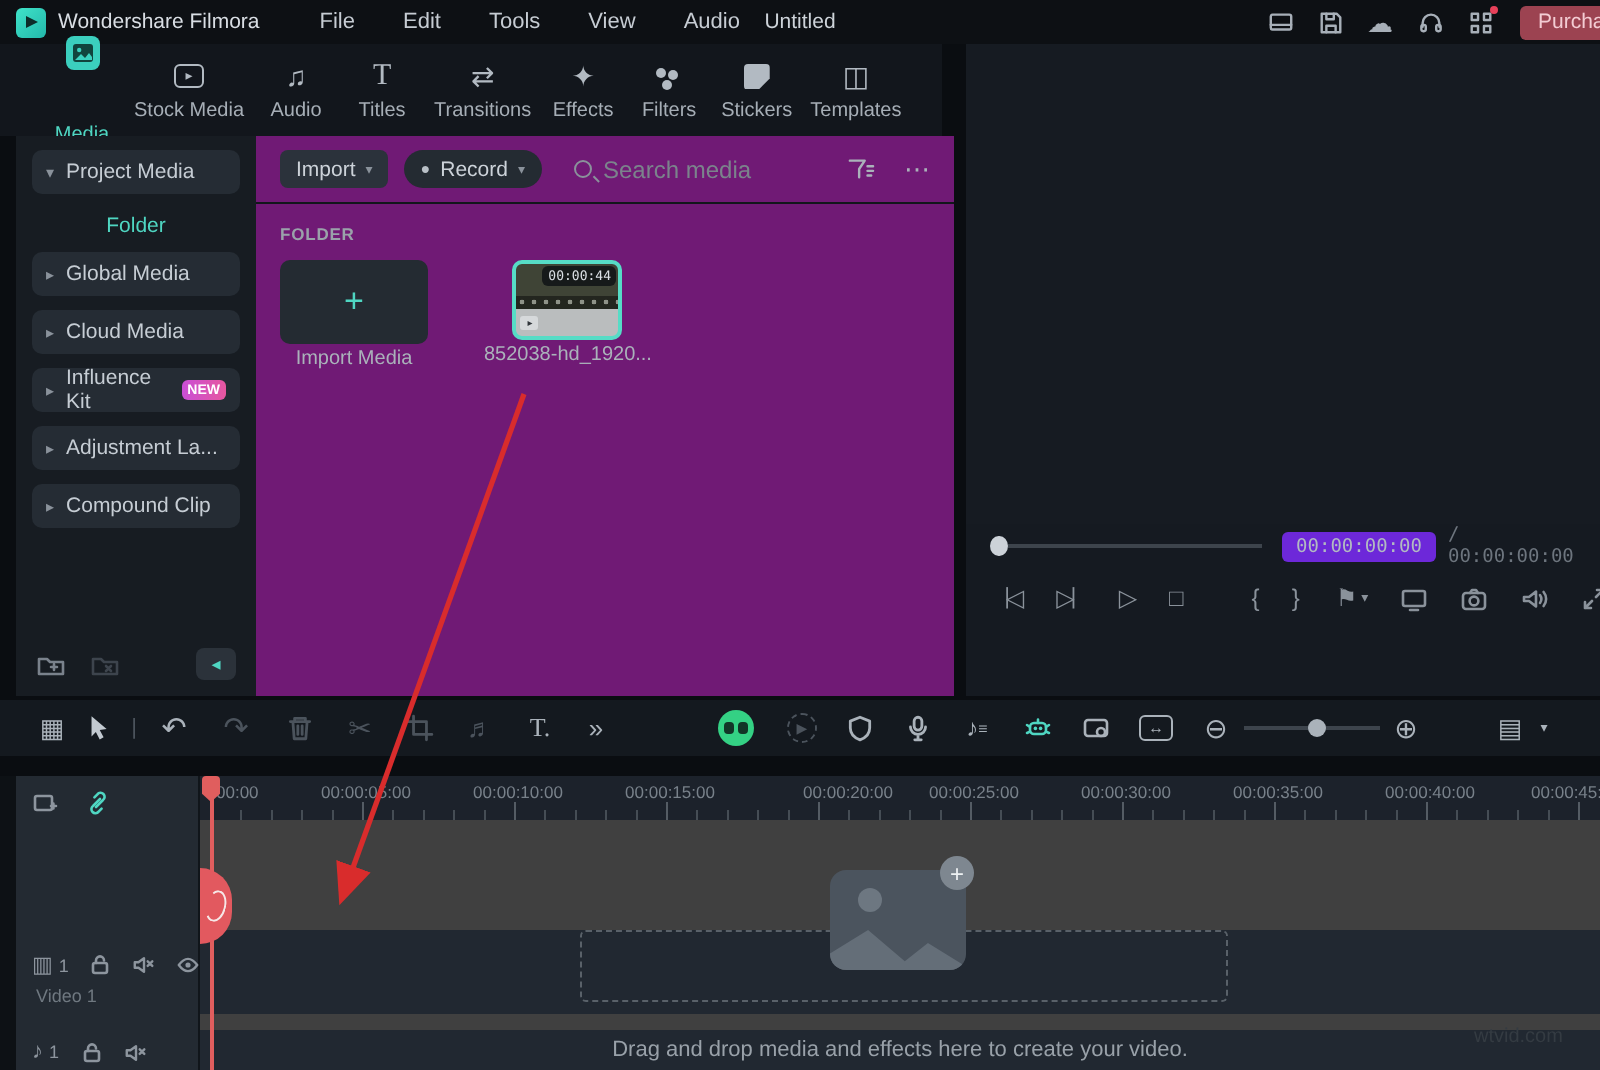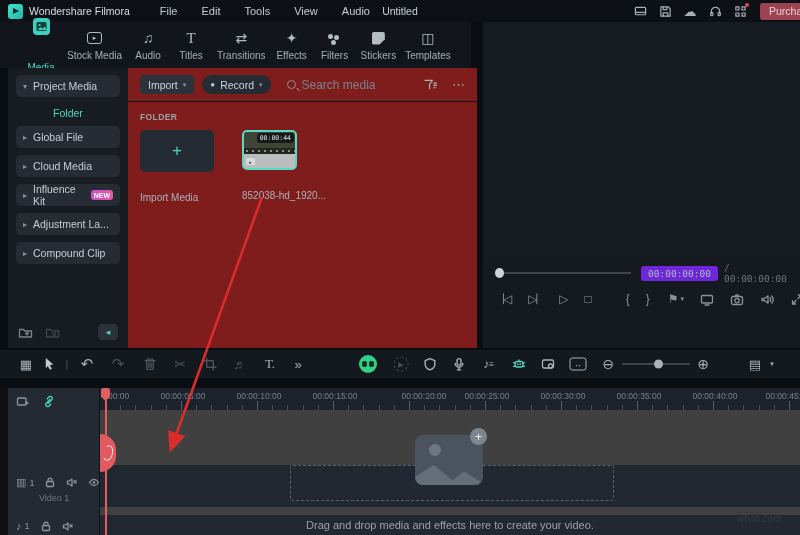--- a/index.html
+++ b/index.html
@@ -48,37 +48,37 @@
   .sb-item .arr { font-size:8px; color:#8a929b; }
   .sb-folder { text-align:center; color:#4fd6c2; font-size:10.5px; margin-top:10px; cursor:pointer; }
   .new-badge { background:linear-gradient(90deg,#c94fd6,#e7579f); color:#fff; font-size:7px; font-weight:bold;
     padding:1.5px 3px; border-radius:3px; margin-left:1px; }
   .sb-bottom { position:absolute; left:0; bottom:8px; width:100%; display:flex; align-items:center; padding:0 10px; gap:12px; }
   .sb-bottom svg { width:15px; height:13px; }
   .collapse-btn { margin-left:auto; width:20px; height:16px; background:#2b323a; border-radius:4px;
     color:#4fd6c2; font-size:9px; display:flex; align-items:center; justify-content:center; cursor:pointer; }
 
   
-  #media-panel { position:absolute; left:128px; top:68px; width:349px; height:280px; background:#7f1d1d; }
+  #media-panel { position:absolute; left:128px; top:68px; width:349px; height:280px; background:#701a75; }
   .mp-toolbar { height:34px; display:flex; align-items:center; padding:0 12px; gap:8px; border-bottom:1px solid #12161b; }
   .btn { background:#2b323b; border-radius:4px; height:19px; display:flex; align-items:center; gap:5px;
     padding:0 8px; font-size:10.5px; color:#ccd2d9; cursor:pointer; }
   .btn .arr { font-size:7px; color:#8a929b; }
   .btn.pill { border-radius:10px; background:#242b32; }
   .rec-dot { color:#b9c0c7; font-size:8px; }
   .search-wrap { display:flex; align-items:center; gap:6px; margin-left:8px; flex:1; }
   .search-ic { width:9px; height:9px; border:1.4px solid #8a929b; border-radius:50%; position:relative; }
   .search-ic::after { content:""; position:absolute; left:8px; top:8px; width:4px; height:1.4px; background:#8a929b; transform:rotate(45deg); }
   .search-input { background:transparent; border:none; outline:none; color:#aeb6be; font-size:12px;
     font-family:"Liberation Sans",sans-serif; width:110px; }
   .search-input::placeholder { color:#7b838c; }
   .mp-tools-r { display:flex; align-items:center; gap:14px; color:#aab2ba; }
   .section-label { font-size:8.5px; font-weight:bold; color:#9aa2aa; letter-spacing:.4px; margin:10px 0 0 12px; }
   .tiles { display:flex; gap:28px; margin:8px 0 0 12px; align-items:flex-start; }
-  .tile-col { display:flex; flex-direction:column; align-items:flex-start;gap:18px; }
+  .tile-col { display:flex; flex-direction:column; align-items:center; }
   .import-tile { width:74px; height:42px; background:#242b32; border-radius:5px;
     display:flex; align-items:center; justify-content:center; color:#4fd6c2; font-size:17px; cursor:pointer; }
   .tile-label { font-size:10px; color:#aab2ba; margin-top:2px; white-space:nowrap; }
   .clip-tile { width:55px; height:40px; border:2px solid #56dcc6; border-radius:5px; position:relative;
     overflow:hidden; background:linear-gradient(180deg,#3f4436 0 45%, #23261f 45% 62%, #babdbe 62% 100%); cursor:pointer; }
   .clip-strip { position:absolute; left:0; top:45%; width:100%; height:17%;
     background-image:radial-gradient(circle at 3px 50%, #8e9288 1.1px, transparent 1.3px); background-size:6px 100%; }
   .clip-dur { position:absolute; right:1px; top:1px; background:rgba(12,16,20,.8); color:#dbe0e5;
     font-size:6.5px; padding:1px 3px; border-radius:3px; font-family:"DejaVu Sans Mono",monospace; }
   .clip-type { position:absolute; left:2px; bottom:3px; width:9px; height:7px; background:#d6d9db;
@@ -136,21 +136,21 @@
   .track-row { position:absolute; left:100px; width:700px; background:#212831; }
   #video-row { top:77px; height:42px; }
   #audio-row { top:127px; height:22px; }
   .bottom-strip { position:absolute; left:0; top:149px; width:800px; height:8px; background:#0c1014; }
   .track-header { position:absolute; left:0; top:0; width:100px; height:149px; background:#232a32;
     border-right:1px solid #10151a; border-left:8px solid #0d1115; }
   .th-tools { position:absolute; left:8px; top:7px; display:flex; gap:12px; align-items:center; }
   .th-tools svg { width:14px; height:13px; }
   .th-row { position:absolute; left:8px; display:flex; gap:10px; align-items:center; color:#8d959e; font-size:10px; }
   .th-row svg { width:12px; height:11px; }
-  .th-label { position:absolute; left:10px; font-size:9px; color:#6f7880;margin-left:21px; }
+  .th-label { position:absolute; left:10px; font-size:9px; color:#6f7880; }
   .tick-num { font-size:9px; margin-left:-6px; }
   .drop-zone { position:absolute; left:290px; top:77px; width:324px; height:36px;
     border:1.3px dashed #596169; border-radius:3px; }
   .img-ph { position:absolute; left:415px; top:47px; width:68px; height:50px; background:#4b545e; border-radius:8px; overflow:hidden; }
   .img-ph .sun { position:absolute; left:14px; top:9px; width:12px; height:12px; border-radius:50%; background:#6d7781; }
   .img-ph .mtn { position:absolute; left:0; bottom:-6px; width:100%; height:26px; background:#646e78;
     clip-path:polygon(0 100%,0 45%,28% 0,55% 60%,72% 25%,100% 70%,100% 100%); }
   .plus-badge { position:absolute; left:470px; top:40px; width:17px; height:17px; border-radius:50%;
     background:#7e8790; color:#eef1f3; font-size:12px; display:flex; align-items:center; justify-content:center; }
   .hint { position:absolute; left:100px; top:131px; width:700px; text-align:center; font-size:11px; color:#99a1a9; }
@@ -267,21 +267,21 @@
 </div>
 
 <div id="sidebar">
   <div class="sb-item">
     <span class="arr">▾</span>
     <span>Project Media</span>
   </div>
   <div class="sb-folder">Folder</div>
   <div class="sb-item">
     <span class="arr">▸</span>
-    <span>Global File</span>
+    <span>Global Media</span>
   </div>
   <div class="sb-item">
     <span class="arr">▸</span>
     <span>Cloud Media</span>
   </div>
   <div class="sb-item">
     <span class="arr">▸</span>
     <span>Influence Kit</span>
     <span class="new-badge">NEW</span>
   </div>

